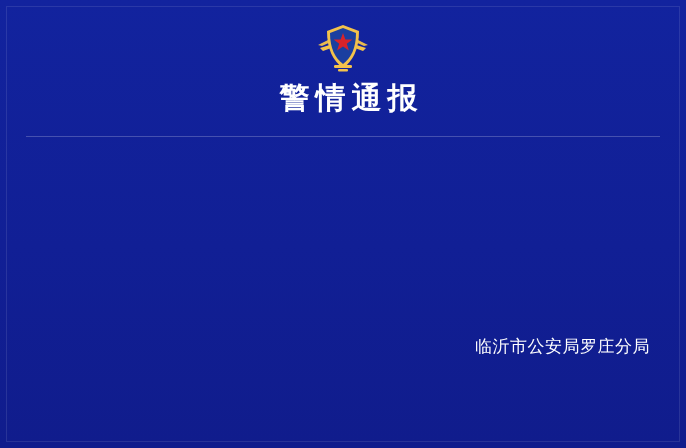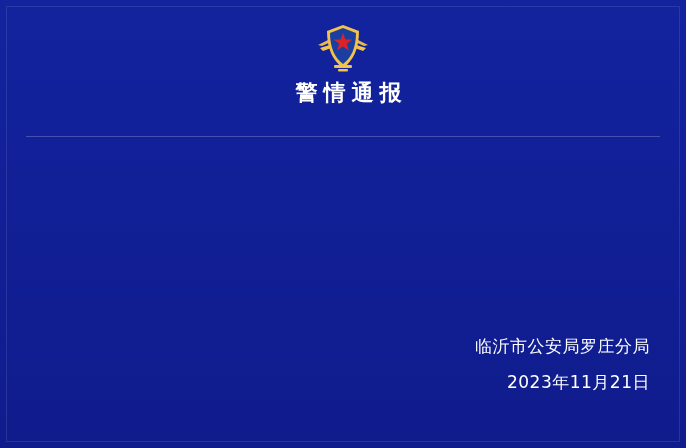--- a/index.html
+++ b/index.html
@@ -46,21 +46,21 @@
     height: 58px;
   }
 
   .title {
     position: absolute;
     left: 17px;
     right: 0;
     top: 78px;
     text-align: center;
     color: #ffffff;
-    font-size: 22px;
+    font-size: 30px;
     font-weight: bold;
     letter-spacing: 6px;
     font-family: "DejaVu Sans", "Liberation Sans", sans-serif;
   }
 
   .divider {
     position: absolute;
     left: 26px;
     right: 26px;
     top: 136px;
@@ -133,15 +133,14 @@
     </svg>
   </div>
 
   <div class="title">警情通报</div>
 
   <div class="divider"></div>
 
 
   <div class="signature">临沂市公安局罗庄分局</div>
 
-  <div class="date">2023年11月21日</div>
 
 </div>
 
 </body></html>

